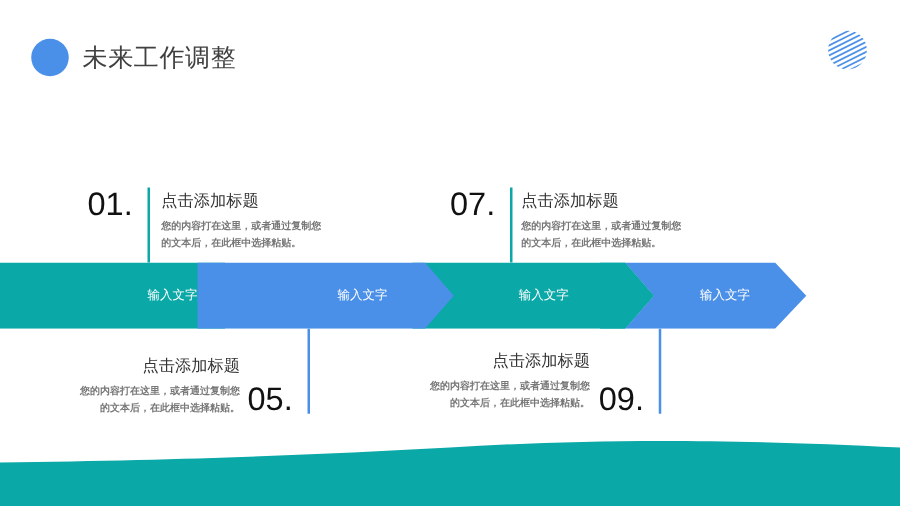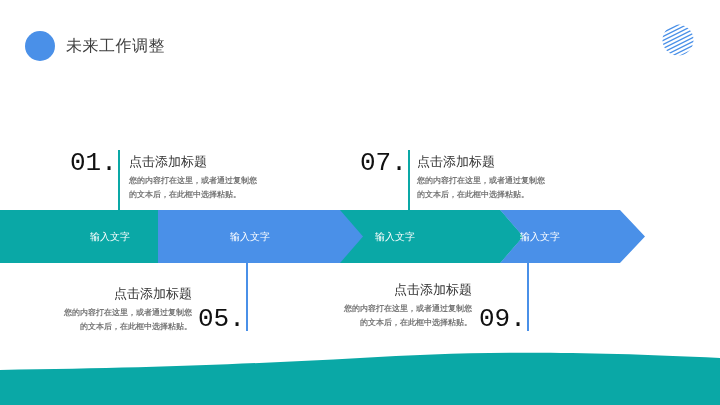--- a/index.html
+++ b/index.html
@@ -1,23 +1,23 @@
 <!DOCTYPE html>
 <html><head>
   <meta charset="utf-8">
   <style>
     html, body { margin:0; padding:0; }
     body { width:720px; height:405px; position:relative; overflow:hidden; background:#ffffff; font-family:"DejaVu Sans","Liberation Sans",sans-serif; }
     .abs { position:absolute; }
     .title-dot { left:25px; top:31px; width:30px; height:30px; border-radius:50%; background:#4A90E8; }
-    .page-title { left:66px; top:33px; font-size:16px; color:#404040; line-height:26px; letter-spacing:0.5px; }
+    .page-title { left:66px; top:33px; font-size:20px; color:#404040; line-height:26px; letter-spacing:0.5px; }
     .deco { left:662px; top:24px; width:32px; height:32px; }
     .band { left:0; top:210px; width:720px; height:53px; }
-    .band-label { position:absolute; top:210px; height:53px; line-height:53px; color:#ffffff; font-size:10px; text-align:left; }
-    .num { font-size:26px; color:#111; line-height:30px; font-family:Liberation Mono, monospace; }
+    .band-label { position:absolute; top:210px; height:53px; line-height:53px; color:#ffffff; font-size:10px; text-align:right; }
+    .num { font-size:26px; color:#111; line-height:30px; font-family:Liberation Sans, sans-serif; }
     .vline { width:2px; }
     .h { font-size:13px; color:#333; line-height:20px; }
     .p { font-size:8px; color:#777; line-height:14px;font-weight:bold; }
     .right { text-align:right; }
     .wave { left:0; top:350px; width:720px; height:55px; }
   </style>
 </head>
 <body>
 
 <div class="abs title-dot"></div>

